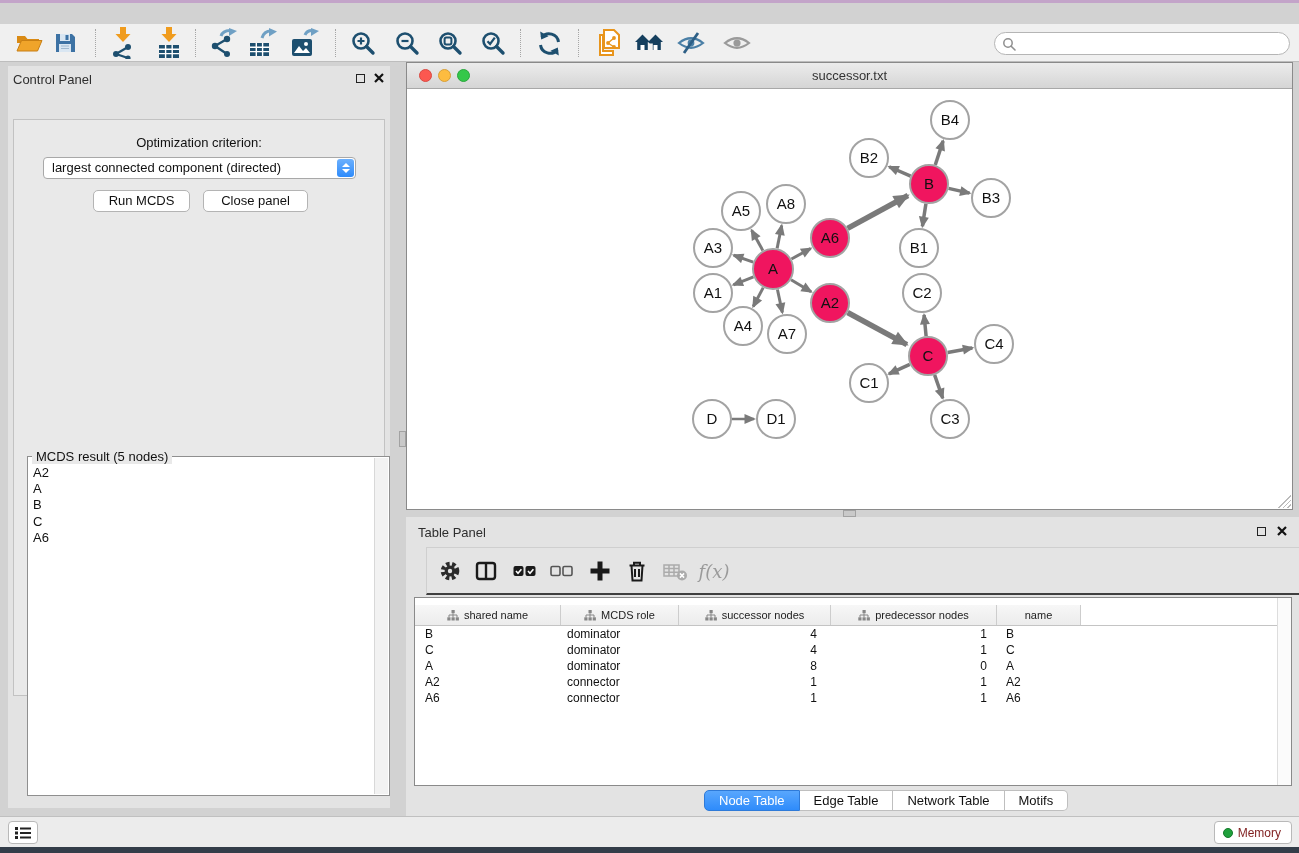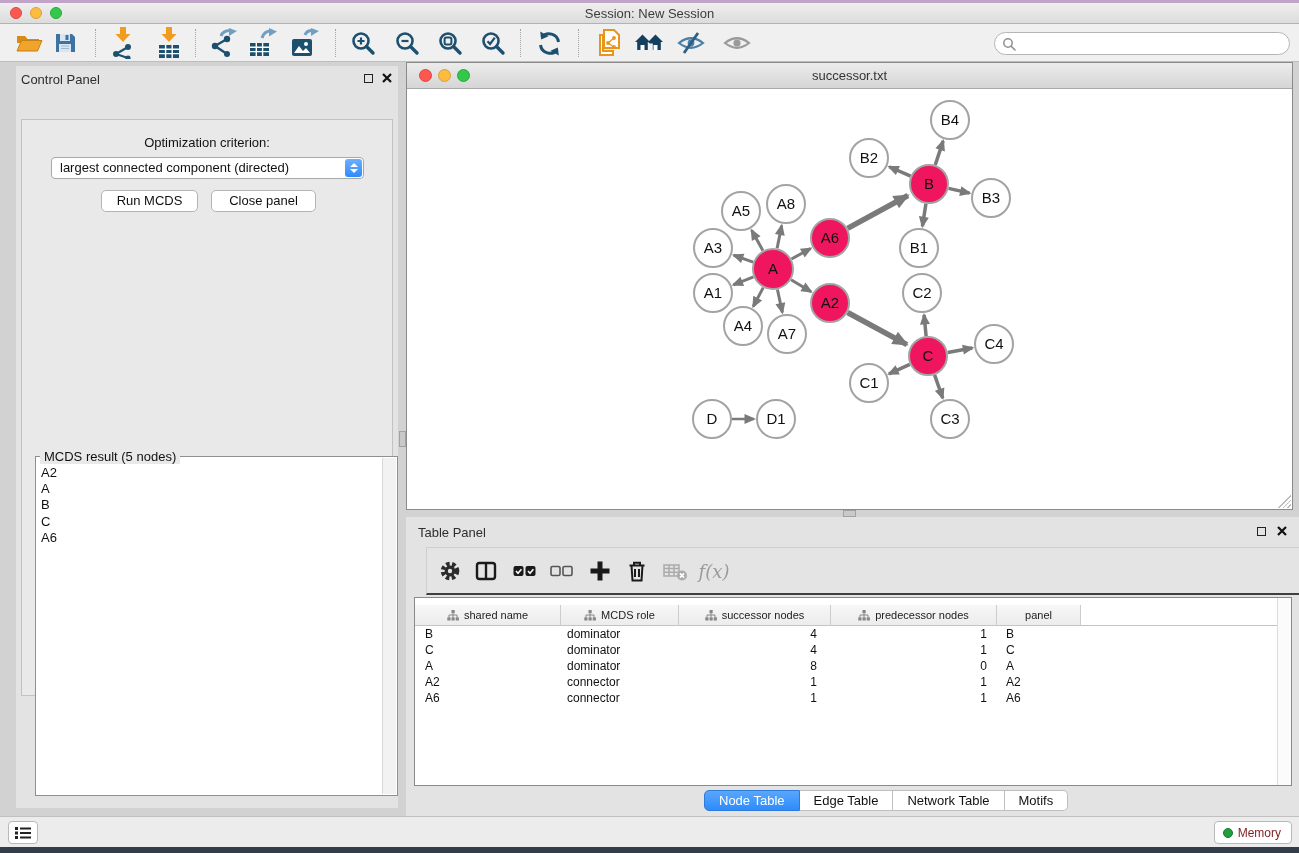--- a/index.html
+++ b/index.html
@@ -25,21 +25,21 @@
   
   .toolbar { position:absolute; left:0; top:24px; width:1299px; height:38px;
     background:#f0f0f0; border-bottom:1px solid #bdbdbd; }
   .tbtn { position:absolute; top:2px; width:38px; height:34px; display:flex; align-items:center; justify-content:center; }
   .tsep { position:absolute; top:5px; width:0; height:28px; border-left:1px dotted #a6a6a6; }
   .searchbox { position:absolute; left:994px; top:8px; width:296px; height:23px; background:#fff;
     border:1px solid #b5b5b5; border-radius:12px; display:flex; align-items:center; padding-left:7px; }
   .searchbox input { border:none; outline:none; background:transparent; flex:1; font-size:12px; padding-left:4px; font-family:"Liberation Sans",sans-serif; }
 
   
-  .control-panel { position:absolute; left:8px; top:66px; width:382px; height:742px; background:#e3e3e3;margin-left:8px; }
+  .control-panel { position:absolute; left:8px; top:66px; width:382px; height:742px; background:#e3e3e3; }
   .panel-title { position:absolute; left:5px; top:6px; font-size:13px; color:#2e2e2e; }
   .panel-icons { position:absolute; right:6px; top:7px; display:flex; gap:9px; align-items:center; }
   .float-icon { width:9px; height:9px; border:1.5px solid #222; display:inline-block; }
   .tabs { position:absolute; left:71px; top:30px; height:20px; display:flex; }
   .tab { height:20px; line-height:19px; font-size:13px; color:#111; background:#fff;
     border:1px solid #b6b6b6; border-left:none; padding:0 12px; text-align:center; }
   .tab:first-child { border-left:1px solid #b6b6b6; border-radius:5px 0 0 5px; }
   .tab:last-child { border-radius:0 5px 5px 0; }
   .tab.active { background:linear-gradient(#59a7fd,#2e8bfb); color:#fff; border-color:#2e7ad8; }
   .cp-inner { position:absolute; left:5px; top:53px; width:372px; height:577px;
@@ -117,28 +117,20 @@
   .sb-mem { position:absolute; right:7px; top:4px; height:23px; padding:0 10px 0 8px; background:#fff;
     border:1px solid #b9b9b9; border-radius:4px; display:flex; align-items:center; gap:5px; font-size:12px; color:#7f1d1d; }
   .memdot { width:10px; height:10px; border-radius:50%; background:#1fa03c; border:1px solid #157a2c; }
 </style>
 </head>
 <body>
 
 <div id="app">
   <div class="desk-top"></div>
 
-  <div class="titlebar">
-    <div class="lights">
-      <span class="light red"></span>
-      <span class="light yellow"></span>
-      <span class="light green"></span>
-    </div>
-    <div class="title">Session: New Session</div>
-  </div>
 
   <div class="toolbar">
     <span class="tbtn" style="left:10px">
       <svg width="28" height="24" viewBox="0 0 28 24">
           <path d="M2,5 h8 l2.5,3 H24 v4 H2 z" fill="#d98a14"></path>
           <path d="M2,20 L6.5,9.5 H27 L22.5,20 z" fill="#f0a42a" stroke="#c87f14" stroke-width="1"></path>
         </svg>
     </span>
     <span class="tbtn" style="left:46px">
       <svg width="24" height="24" viewBox="0 0 24 24">
@@ -515,21 +507,21 @@
                 <rect x="4.5" y="0" width="3.2" height="3.2"></rect>
                 <rect x="0.3" y="7.3" width="3.2" height="3.2"></rect>
                 <rect x="4.5" y="7.3" width="3.2" height="3.2"></rect>
                 <rect x="8.7" y="7.3" width="3.2" height="3.2"></rect>
               </g>
               <path d="M6,3.2 V5 M2,7.3 V5 h8 v2.3 M6,5 v2.3" stroke="#878787" fill="none"></path>
             </svg>
           <span>predecessor nodes</span>
         </span>
         <span class="th noicon">
-          <span>panel</span>
+          <span>name</span>
         </span>
         <span class="th"></span>
       </div>
       <div id="table-rows">
           <div class="trow">
             <span class="td c0">B</span>
             <span class="td c1">dominator</span>
             <span class="td c2">4</span>
             <span class="td c3">1</span>
             <span class="td c4">B</span>

